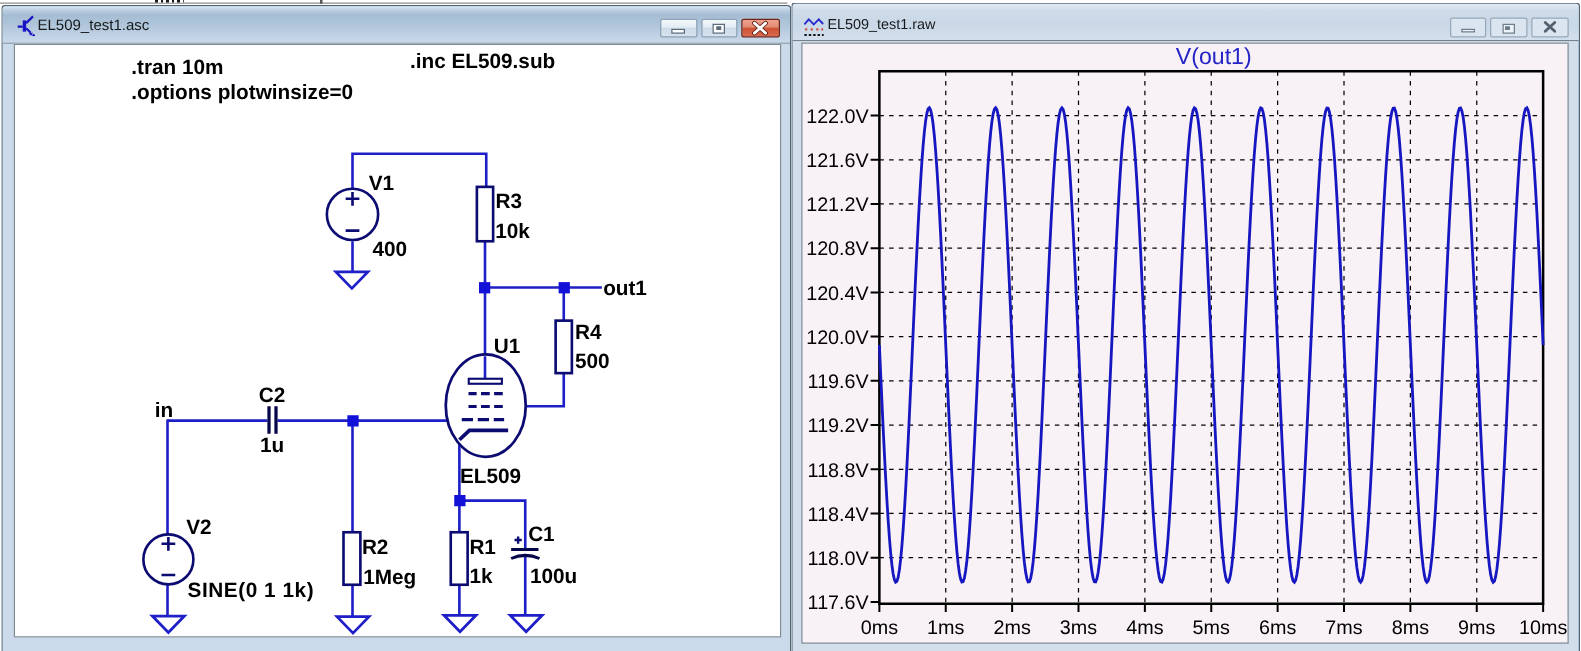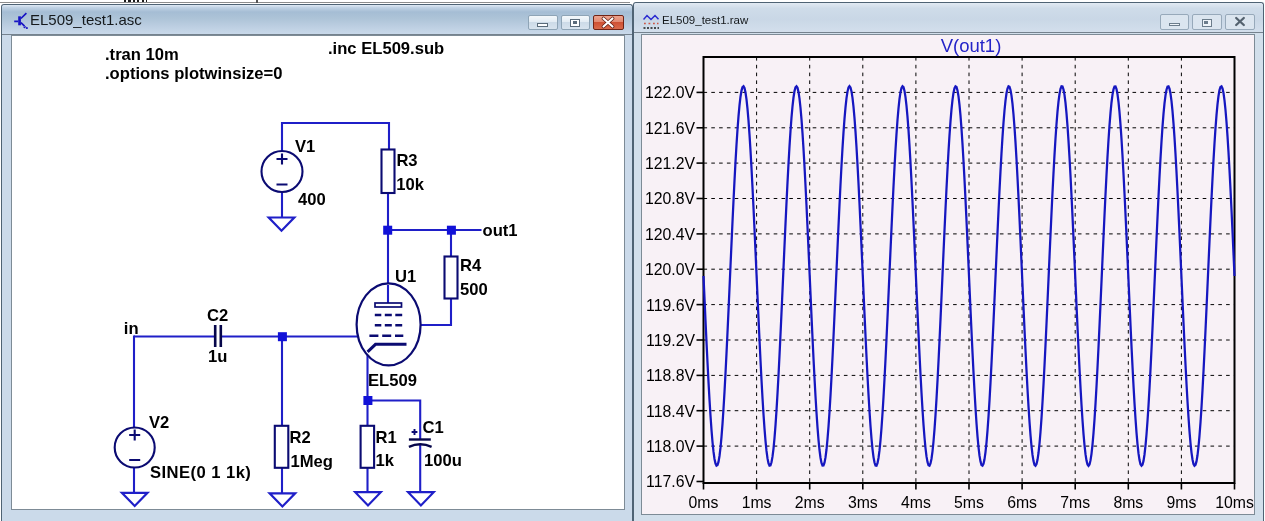--- a/index.html
+++ b/index.html
@@ -26,21 +26,21 @@
 <div class="win" style="left:1px;top:4px;width:632px;height:518px;background:#cbdaea;border-radius:3px 3px 0 0;border-bottom:none;">
   <div style="position:absolute;left:0;top:0;right:0;height:29px;border-radius:3px 3px 0 0;
        background:linear-gradient(180deg,#dfe9f4 0%,#c0d2e4 9%,#a5bdd4 24%,#aec4d8 48%,#bdcfe2 75%,#c9d9ea 100%);border-bottom:1px solid #75828e;"></div>
 
   <svg style="left:11px;top:7px" width="17" height="17" viewBox="0 0 17 17">
     <rect x="5.2" y="4.3" width="2.7" height="9" fill="#1713c4"></rect>
     <path d="M1.2,9.3 L5.2,9.3 M7.9,6.5 L13.4,1.1 M7.9,10.6 L11.6,14.2" stroke="#1713c4" stroke-width="1.7" fill="none"></path>
     <path d="M9.9,14.9 l3.4,-0.9 -1.3,2.6 z" fill="#1713c4"></path>
     <circle cx="13.9" cy="16.1" r="1" fill="#1713c4"></circle>
   </svg>
-  <div style="position:absolute;left:28px;top:9px;font-size:15px;line-height:12px;color:#15191c;">EL509_test1.asc</div>
+  <div style="position:absolute;left:28px;top:9px;font-size:12px;line-height:12px;color:#15191c;">EL509_test1.asc</div>
 
   <div class="tbtn" style="left:526px;background:linear-gradient(180deg,#f4f8fb 0%,#e3ecf4 45%,#cddbe8 50%,#d7e3ee 100%);">
      <div style="position:absolute;left:8px;top:7.5px;width:11px;height:3.5px;background:#fdfeff;border:1px solid #5a6b7a;box-sizing:border-box"></div>
   </div>
   <div class="tbtn" style="left:558.5px;background:linear-gradient(180deg,#f4f8fb 0%,#e3ecf4 45%,#cddbe8 50%,#d7e3ee 100%);">
      <div style="position:absolute;left:8.5px;top:3.5px;width:10px;height:8px;background:#fdfeff;border:1.6px solid #5a6b7a;box-sizing:border-box">
        <div style="position:absolute;left:1.5px;top:1px;width:4px;height:3px;background:#5a6b7a"></div>
      </div>
   </div>
   <div class="tbtn" style="left:591px;width:30.5px;border-color:#702315;background:linear-gradient(180deg,#eda38e 0%,#e28a72 45%,#cf5134 50%,#d96a4b 100%);">

